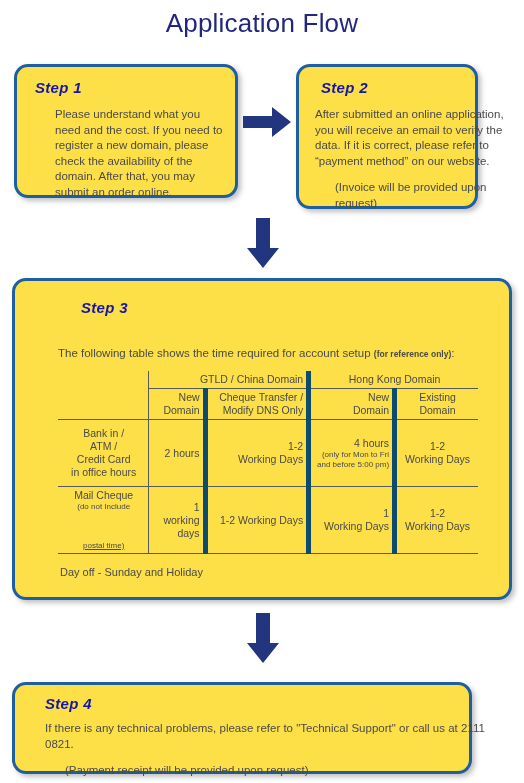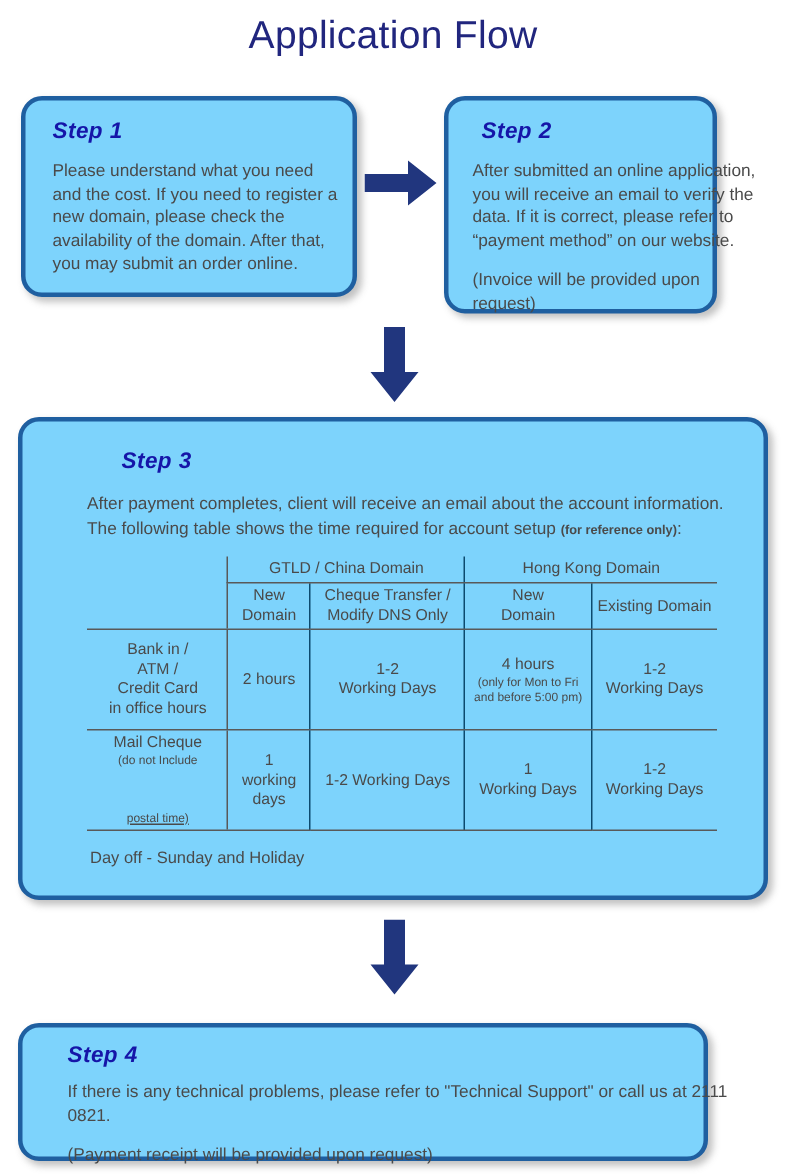--- a/index.html
+++ b/index.html
@@ -25,40 +25,40 @@
     text-align: center;
     font-size: 26px;
     color: #21267e;
     letter-spacing: 0.2px;
     font-weight: 400;
   }
 
   
   .step-box {
     position: absolute;
-    background: #7dd3fc;
+    background: #fde047;
     border: 3px solid #1f5fa0;
     border-radius: 14px;
     box-sizing: border-box;
     box-shadow: 3px 3px 5px rgba(120,120,120,0.45);
   }
   .step-title {
     font-size: 15px;
     font-weight: bold;
     font-style: italic;
     color: #1515a8;
     letter-spacing: 0.3px;
   }
   .step-body {
     font-size: 11.5px;
     line-height: 15.5px;
     color: #4a4a4a;
   }
   .step-body p { margin: 0 0 11px 0; }
-  .step-body p:last-child { margin-bottom: 0; }
+  .step-body p:last-child { margin-bottom: 0; margin-left: 20px; }
 
   
   #box-step1 { left: 14px;  top: 64px;  width: 224px; height: 134px; }
   #box-step1 .step-title { position:absolute; left: 18px; top: 12px; }
   #box-step1 .step-body  { position:absolute; left: 18px; top: 40px; width: 192px; }
 
   
   #box-step2 { left: 296px; top: 64px;  width: 182px; height: 145px; }
   #box-step2 .step-title { position:absolute; left: 22px; top: 12px; }
   #box-step2 .step-body  { position:absolute; left: 16px; top: 40px; width: 196px; }
@@ -86,21 +86,21 @@
     border-collapse: collapse;
     font-size: 10.5px;
     color: #4a4a4a;
   }
   .setup-table td {
     padding: 2px 3px;
     text-align: center;
     vertical-align: middle;
     line-height: 13px;
   }
-  .setup-table .vline-r { border-right: 1px solid #0c4a6e; }
+  .setup-table .vline-r { border-right: 5px solid #0c4a6e; text-align: right; }
   .setup-table .hline-b { border-bottom: 1px solid #595959; }
   .setup-table .blank   { border: none; }
   .c-rowlabel { text-align: right; padding-left: 4px !important; }
   .tiny { font-size: 8px; line-height: 10px; display: block; }
   .tiny-u { text-decoration: underline; margin-top: 29px; }
   .note-dayoff {
     position: absolute;
     left: 45px;
     top: 285px;
     font-size: 11px;
@@ -139,21 +139,21 @@
 <span class="arrow" style="left:245px; top:218px;">
   <svg width="36" height="52" viewBox="0 0 36 52" xmlns="http://www.w3.org/2000/svg">
     <path d="M11 0 L25 0 L25 30 L34 30 L18 50 L2 30 L11 30 Z" fill="#21367e"></path>
   </svg>
 </span>
 
 <div class="step-box" id="box-step3">
   <div class="step-title">Step 3</div>
 
   <div class="intro">
-    <span>After payment completes, client will receive an email about the account information.</span><br>
+    <br>
     <span>The following table shows the time required for account setup</span>
     <span class="fine">(for reference only)</span><span>:</span>
   </div>
 
   <table class="setup-table">
     <tbody>
 
       <tr>
         <td class="blank" style="width:96px;"></td>
         <td class="hline-b vline-r" style="border-left:1px solid #595959; width:156px;" colspan="2">GTLD / China Domain</td>

